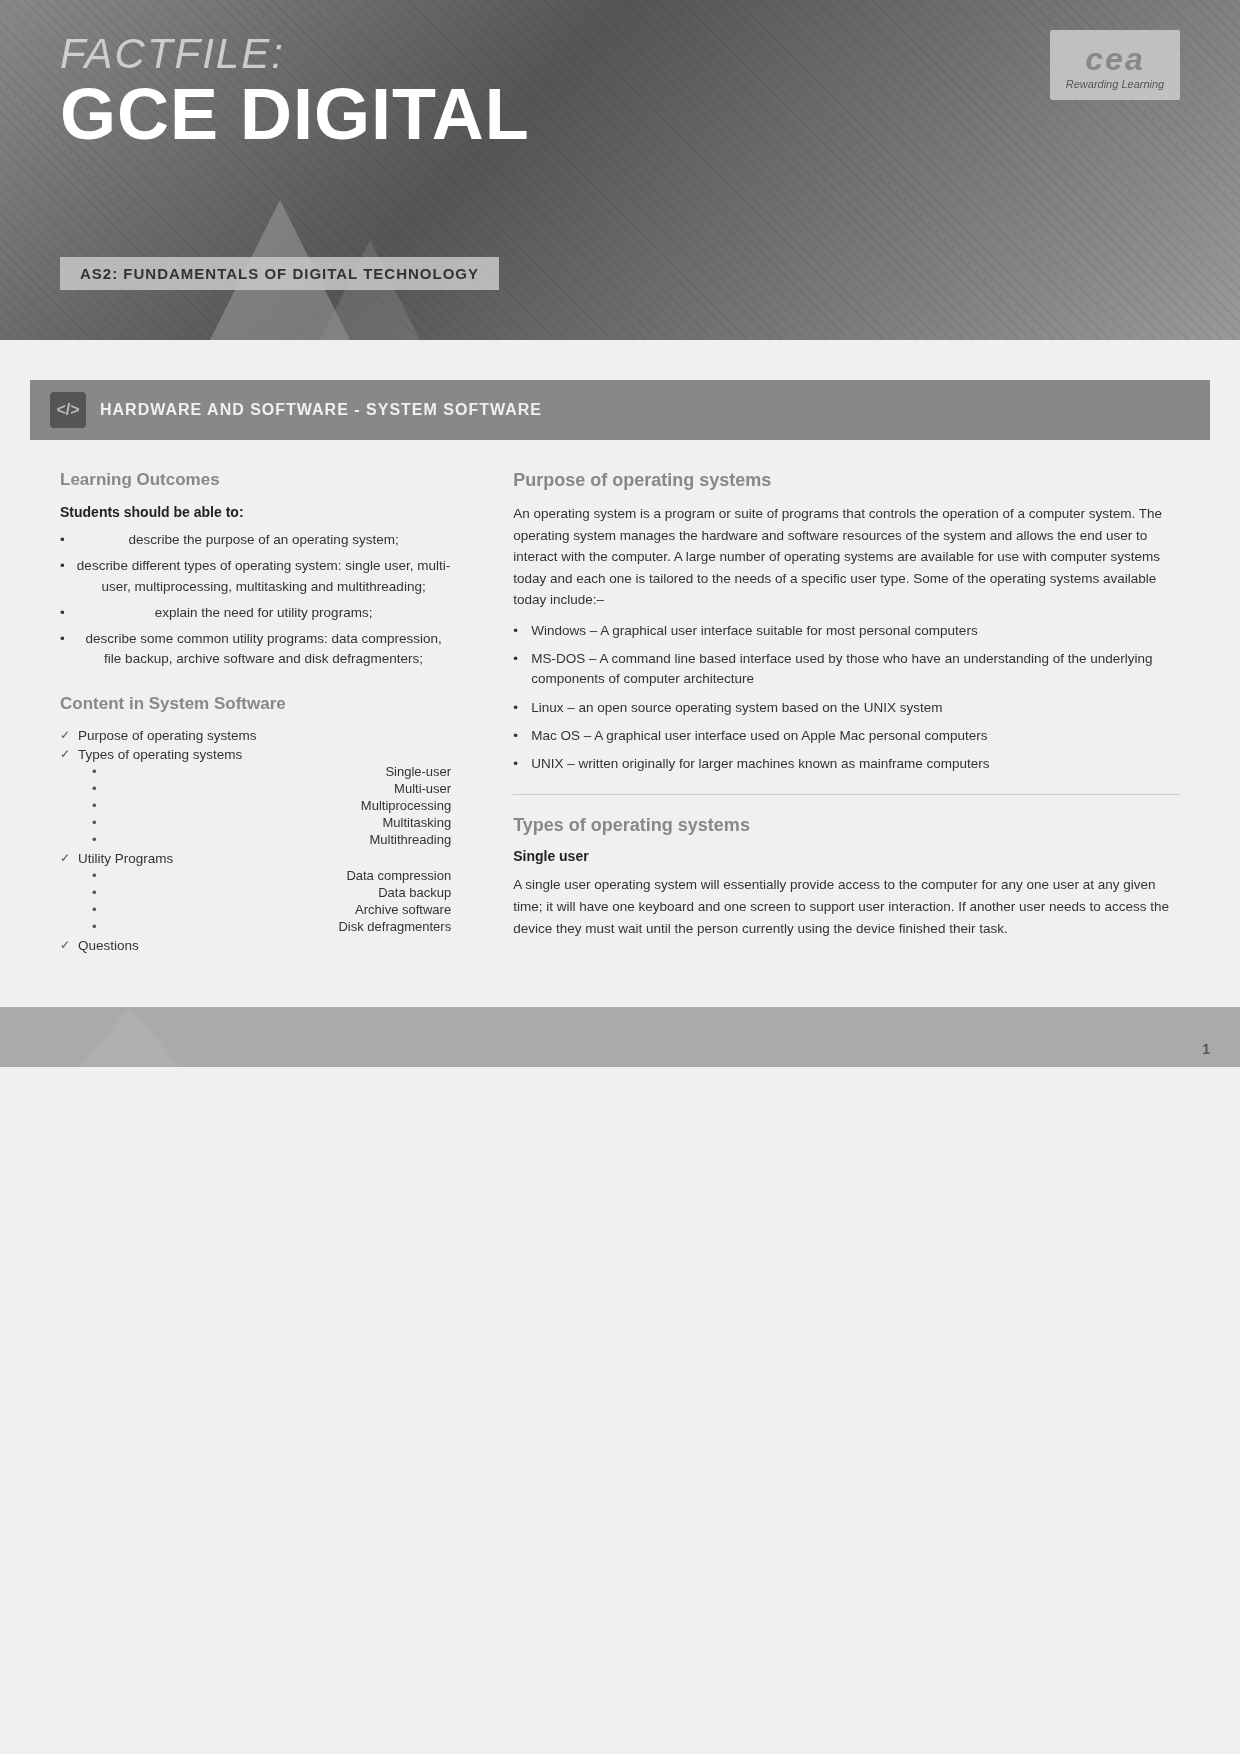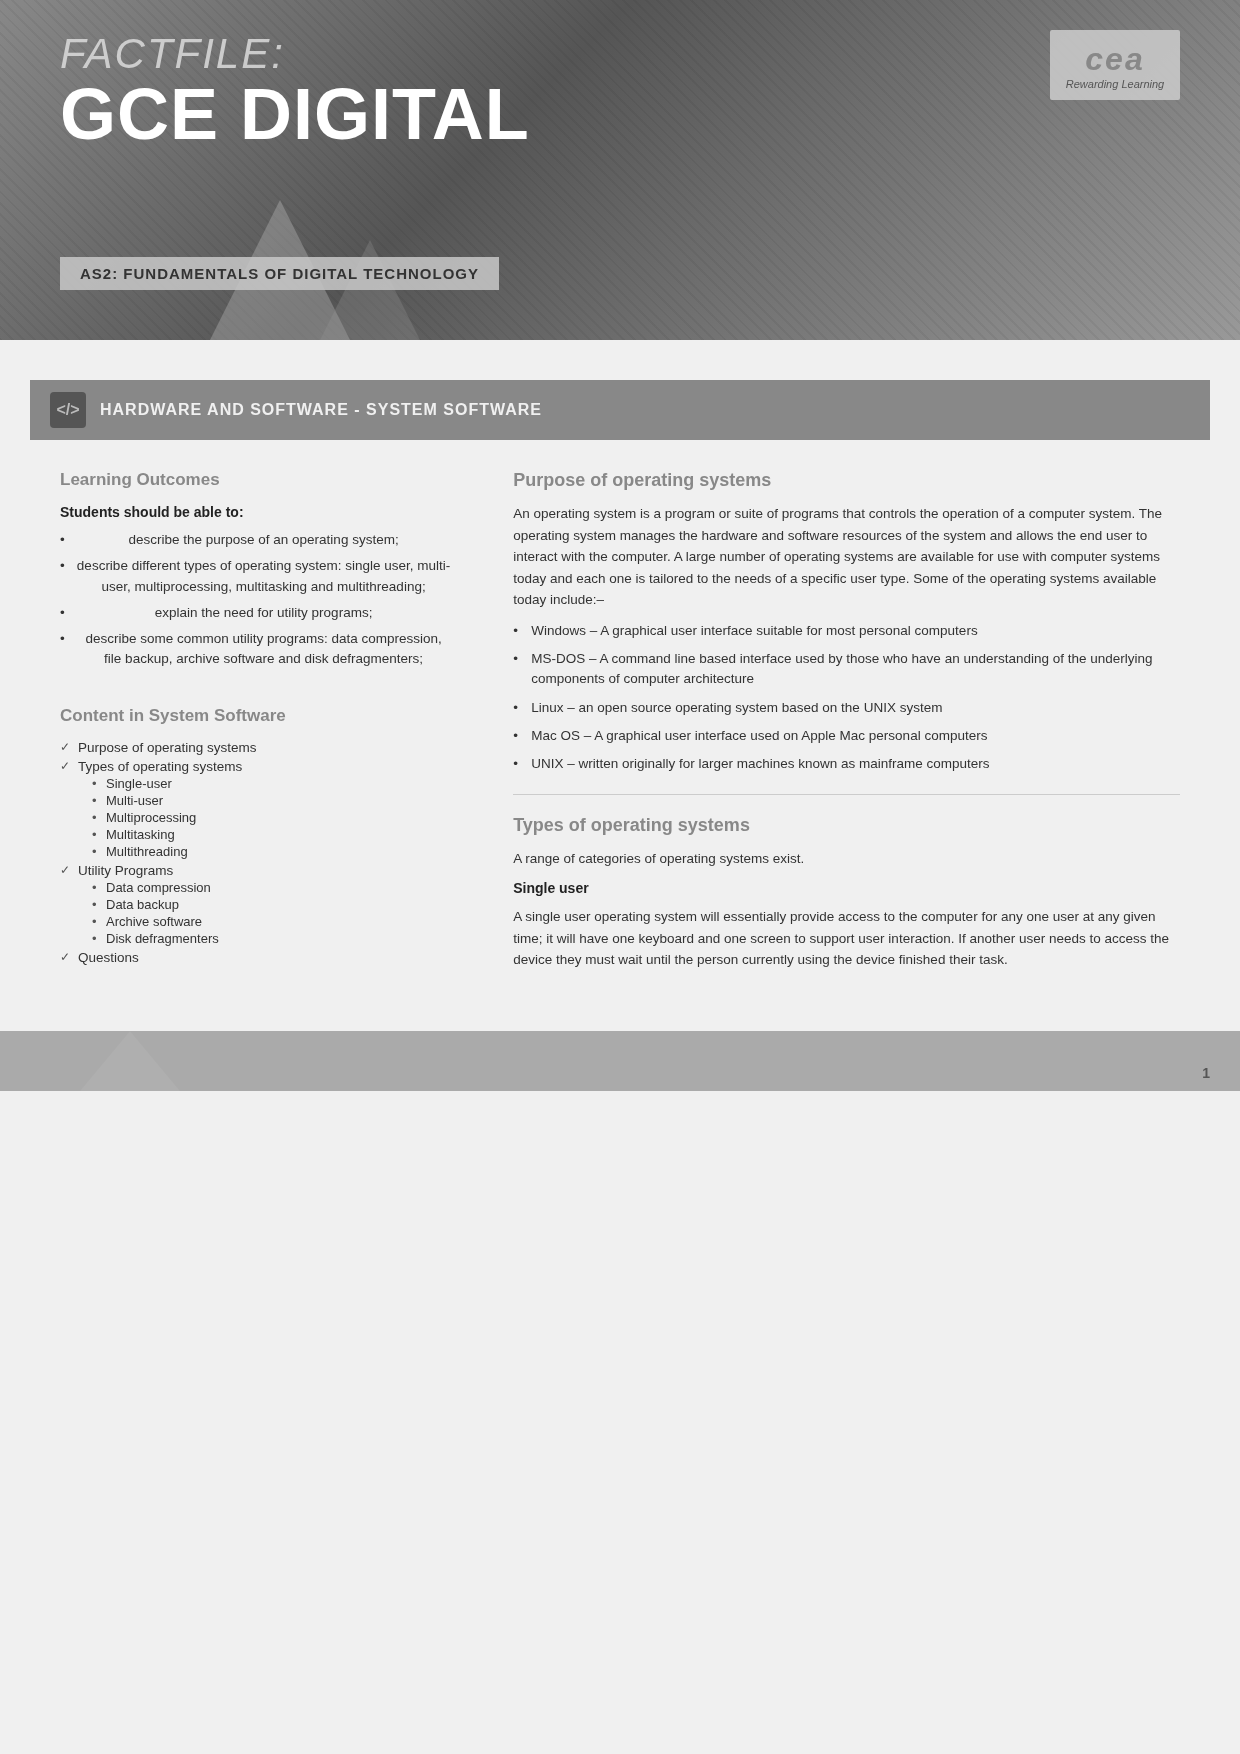--- a/index.html
+++ b/index.html
@@ -213,21 +213,21 @@
 
     .bullet-list li::before {
       content: '•';
       position: absolute;
       left: 0;
       color: #333;
     }
 
     
     .content-section {
-      margin-top: 36px;
+      margin-top: 24px;
     }
 
     .toc-list {
       list-style: none;
       padding: 0;
       margin: 0;
     }
 
     .toc-item {
       font-size: 13.5px;
@@ -242,20 +242,21 @@
       position: absolute;
       left: 0;
       color: #555;
       font-size: 12px;
     }
 
     .toc-sub-list {
       list-style: none;
       padding: 0;
       margin: 2px 0 2px 14px;
+      text-align: right;
     }
 
     .toc-sub-item {
       font-size: 13px;
       color: #333;
       margin-bottom: 2px;
       padding-left: 14px;
       position: relative;
     }
 
@@ -431,21 +432,20 @@
       <li>MS-DOS – A command line based interface used by those who have an understanding of the underlying components of computer architecture</li>
       <li>Linux – an open source operating system based on the UNIX system</li>
       <li>Mac OS – A graphical user interface used on Apple Mac personal computers</li>
       <li>UNIX – written originally for larger machines known as mainframe computers</li>
     </ul>
 
     <div class="divider-line"></div>
 
     <div class="section-heading-right">Types of operating systems</div>
 
-    <p class="body-text">A range of categories of operating systems exist.</p>
 
     <div class="subsection-heading">Single user</div>
 
     <p class="body-text">A single user operating system will essentially provide access to the computer for any one user at any given time; it will have one keyboard and one screen to support user interaction. If another user needs to access the device they must wait until the person currently using the device finished their task.</p>
   </div>
 
 </div>
 
 <div class="footer">
   <div class="footer-shape"></div>

